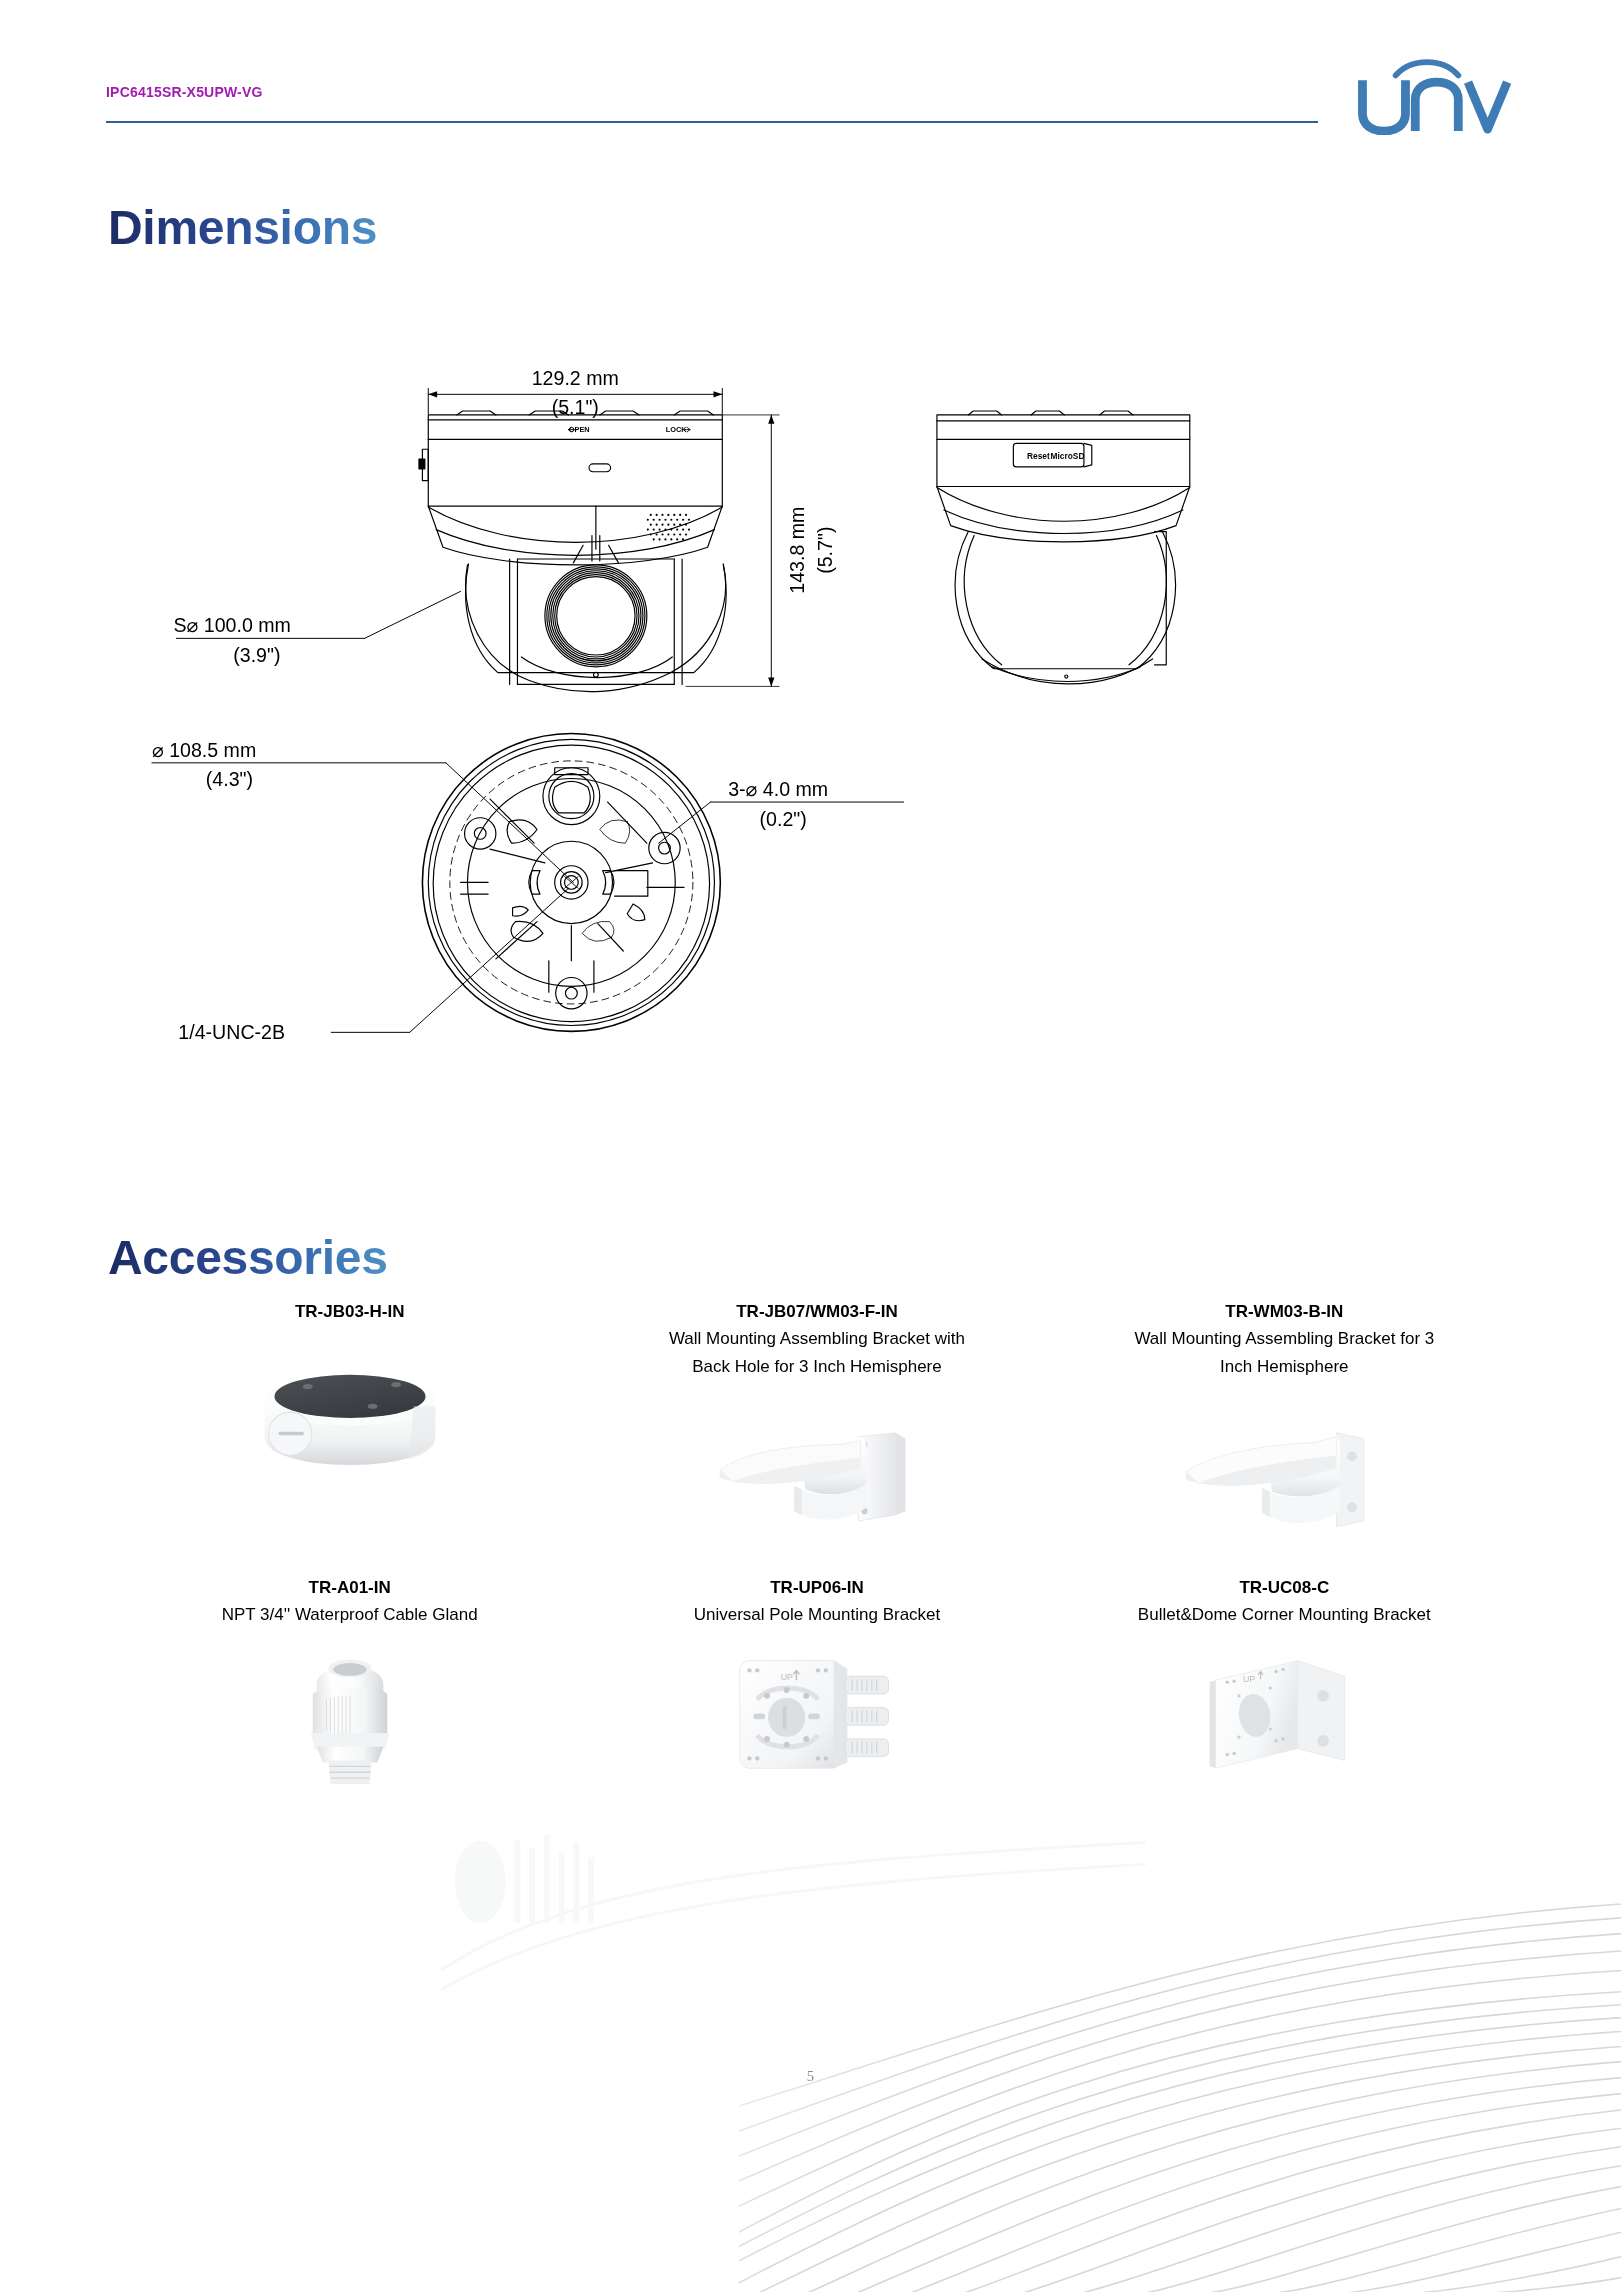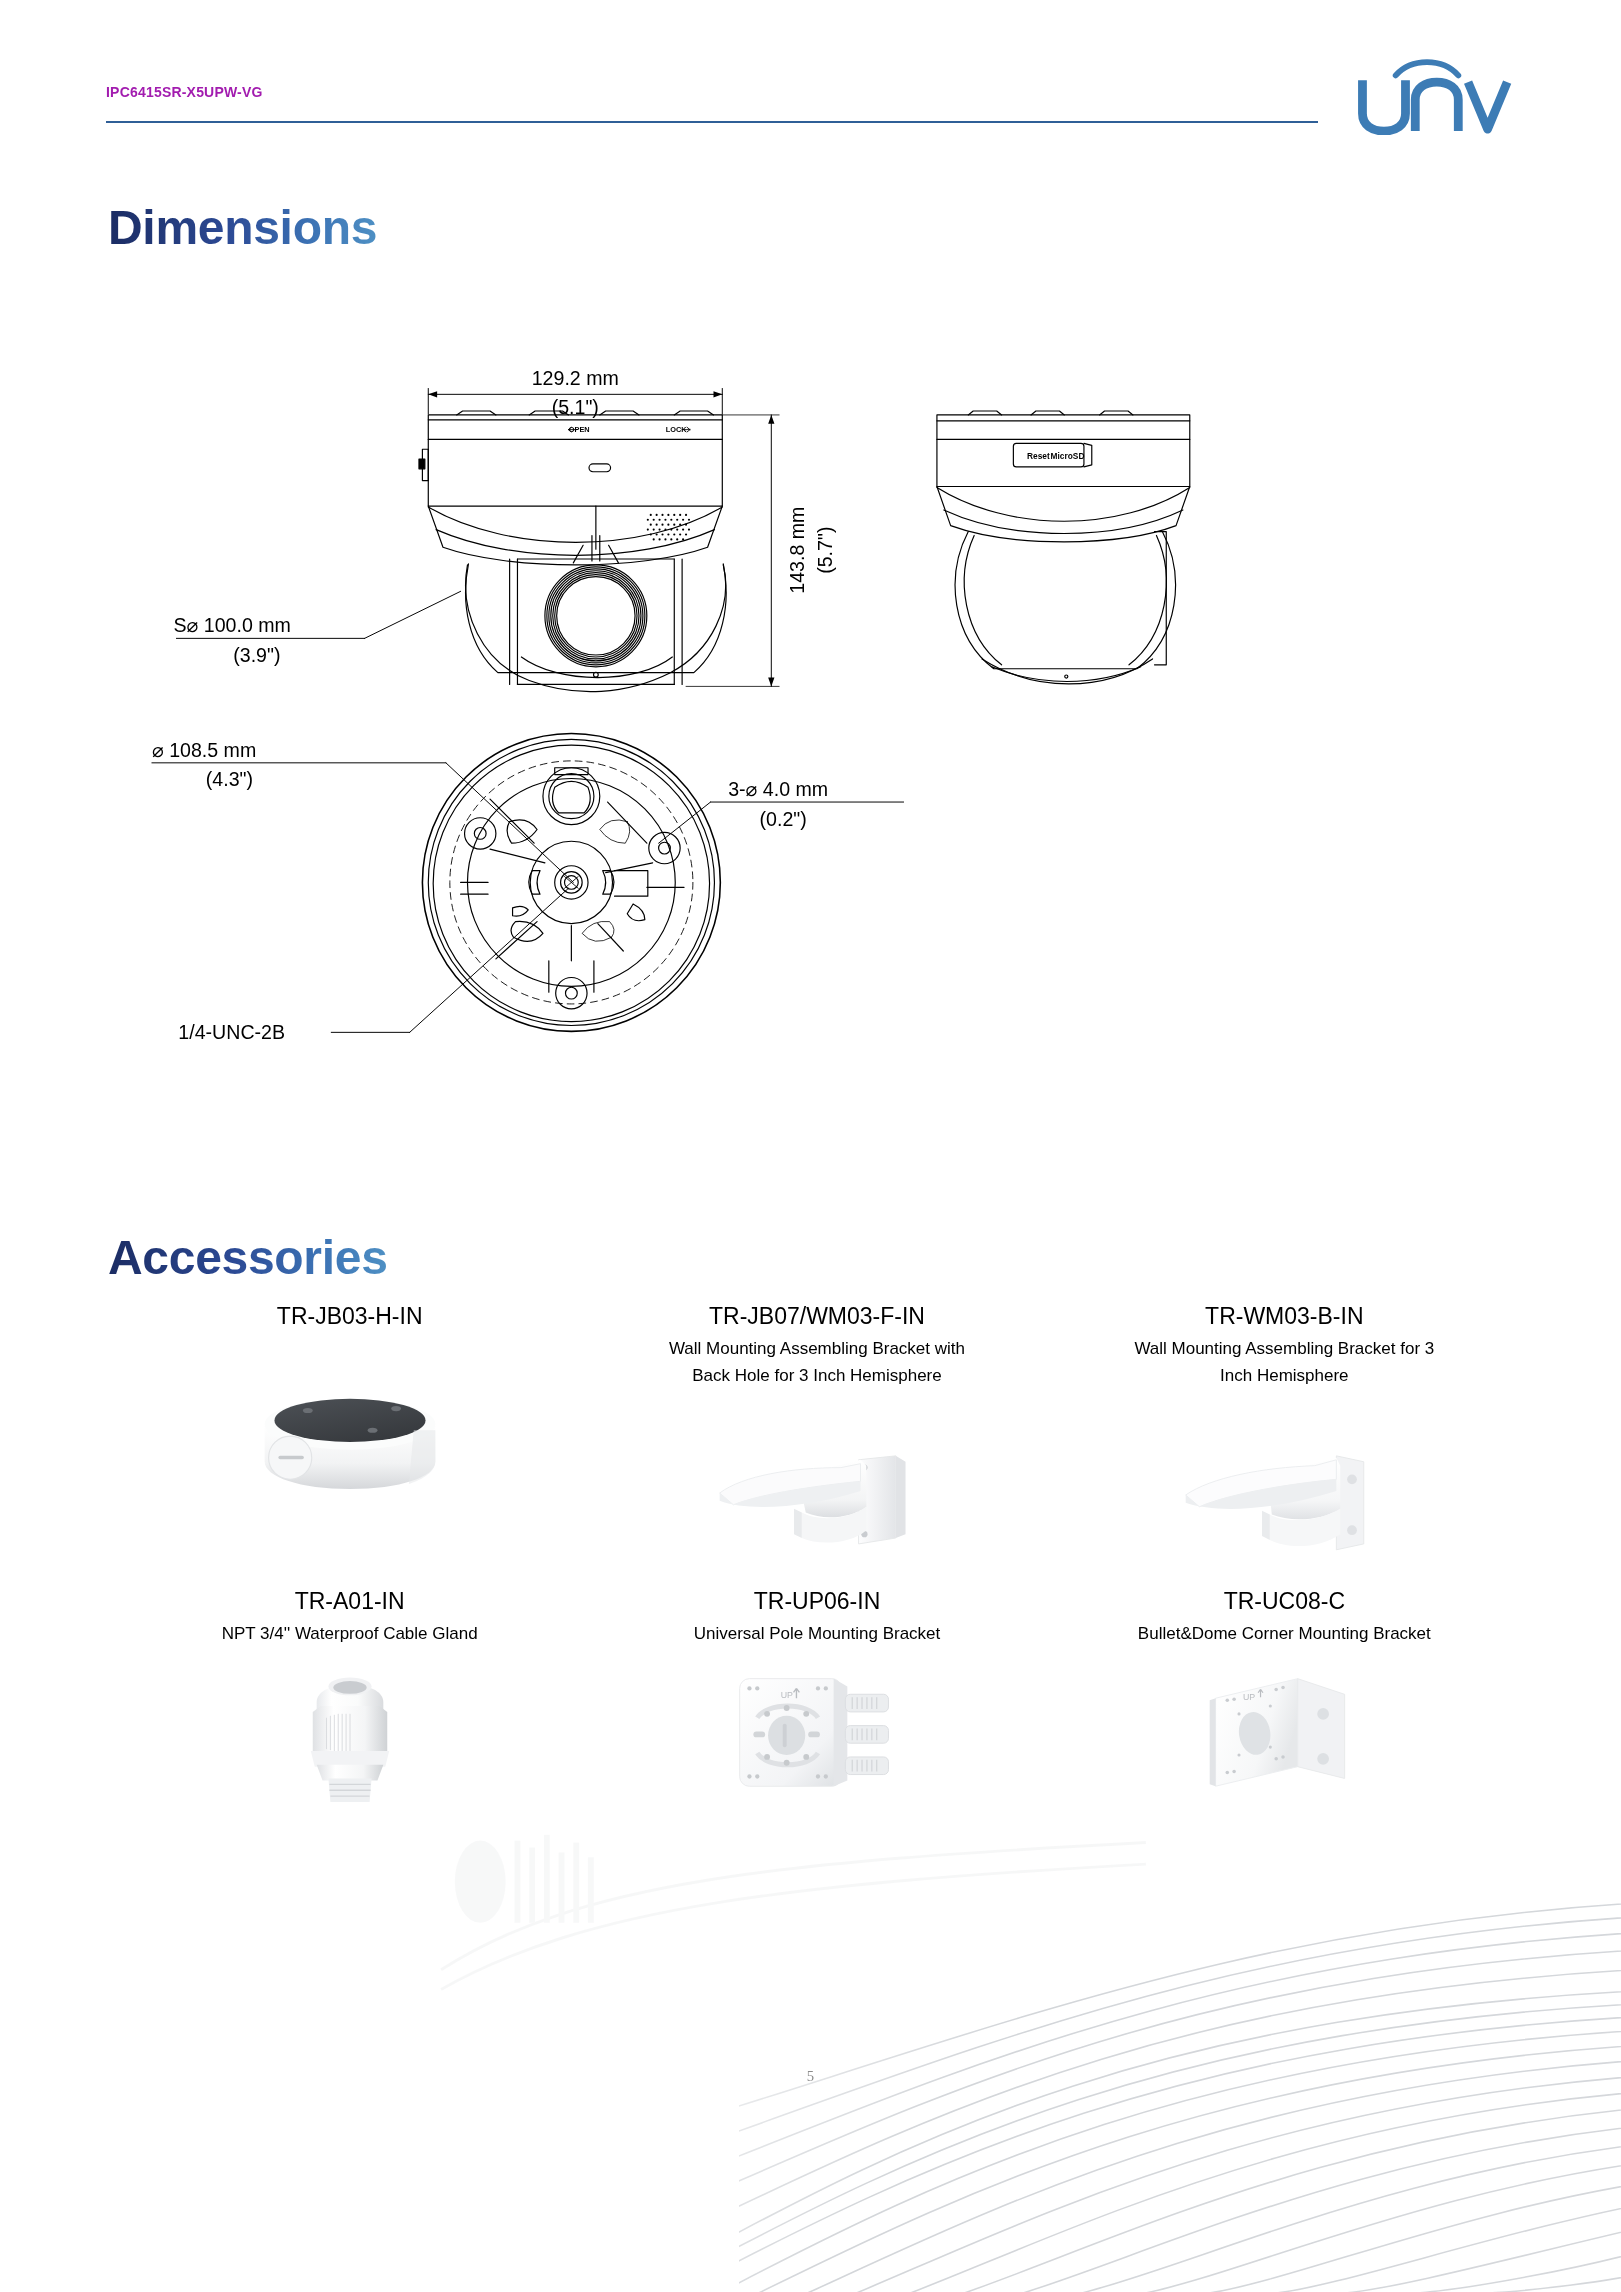--- a/index.html
+++ b/index.html
@@ -105,37 +105,37 @@
   .acc-grid {
     position: absolute;
     left: 116px;
     top: 1299px;
     width: 1402px;
     z-index: 3;
   }
   .acc-row { display: flex; width: 100%; }
   .acc-cell { width: 33.3333%; text-align: center; }
   .acc-code {
-    font-size: 23px;
-    font-weight: normal;
+    font-size: 17px;
+    font-weight: bold;
     color: #000;
     line-height: 1.55;
     white-space: nowrap;
   }
   .acc-desc {
     font-size: 17px;
     color: #000;
     line-height: 1.62;
     padding: 0 5.9px;
   }
   .acc-desc .ln { display: block; }
   .acc-img {
     height: 157px;
     display: flex;
-    align-items: flex-end;
+    align-items: center;
     justify-content: center;
   }
   .acc-img.r1 { height: 147px; margin-top: 17.6px; }
   .acc-img.r2 { height: 147px; margin-top: 9.8px; }
   .acc-row.row2 { margin-top: 30px; }
 
   
   .page-number {
     position: absolute;
     left: 0;

